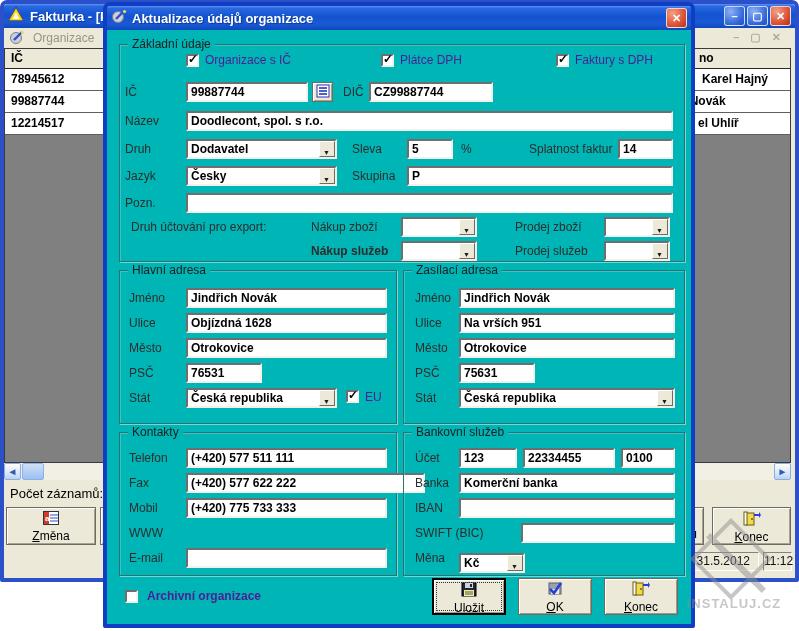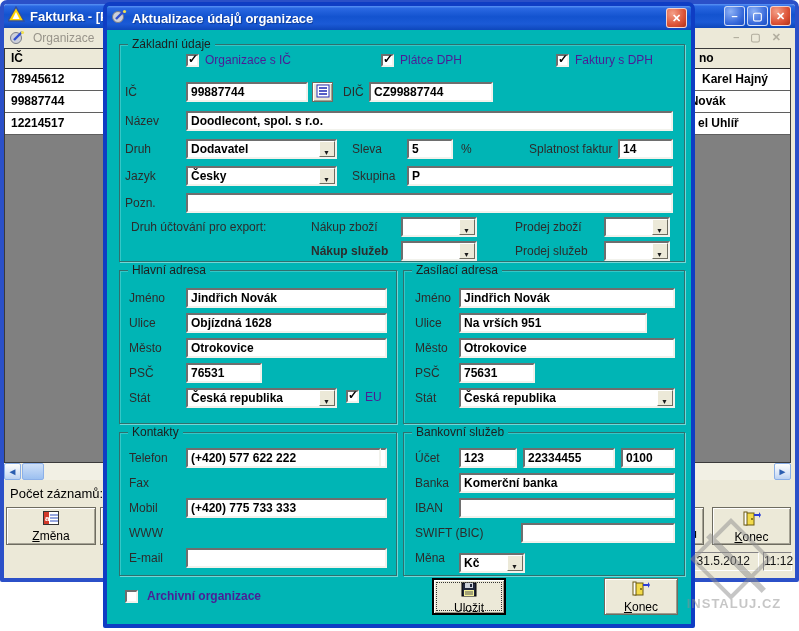--- a/index.html
+++ b/index.html
@@ -271,35 +271,35 @@
     <div class="combo" style="left:79px; top:358px; width:151px;"><span>Česká republika</span><span class="cbtn"></span></div>
     <span class="cb checked" style="left:239px; top:360px;"></span>
     <span class="cblab" style="left:258px; top:360px;">EU</span>
 
     <div class="grp" style="left:296px; top:240px; width:282px; height:154px;">
       <span class="legend">Zasílací adresa</span>
     </div>
     <span class="lab" style="left:308px; top:261px;">Jméno</span>
     <input class="fld" style="left: 352px; top: 258px; width: 216px;" value="Jindřich Novák">
     <span class="lab" style="left:308px; top:286px;">Ulice</span>
-    <input class="fld" style="left: 352px; top: 283px; width: 188px;" value="Na vrších 951">
+    <input class="fld" style="left: 352px; top: 283px; width: 216px;" value="Na vrších 951">
     <span class="lab" style="left:308px; top:311px;">Město</span>
     <input class="fld" style="left: 352px; top: 308px; width: 216px;" value="Otrokovice">
     <span class="lab" style="left:308px; top:336px;">PSČ</span>
     <input class="fld" style="left: 352px; top: 333px; width: 76px;" value="75631">
     <span class="lab" style="left:308px; top:361px;">Stát</span>
     <div class="combo" style="left:352px; top:358px; width:216px;"><span>Česká republika</span><span class="cbtn"></span></div>
 
     <div class="grp" style="left:12px; top:402px; width:278px; height:144px;">
       <span class="legend">Kontakty</span>
     </div>
     <span class="lab" style="left:22px; top:421px;">Telefon</span>
     <input class="fld" style="left: 79px; top: 418px; width: 201px;" value="(+420) 577 511 111">
     <span class="lab" style="left:22px; top:446px;">Fax</span>
-    <input class="fld" style="left: 79px; top: 418px; width: 195px;" value="(+420) 577 622 222">
+    <input class="fld" style="left: 79px; top: 443px; width: 239px;" value="(+420) 577 622 222">
     <span class="lab" style="left:22px; top:471px;">Mobil</span>
     <input class="fld" style="left: 79px; top: 468px; width: 201px;" value="(+420) 775 733 333">
     <span class="lab" style="left:22px; top:496px;">WWW</span>
     <span class="lab" style="left:22px; top:521px;">E-mail</span>
     <input class="fld" style="left: 79px; top: 518px; width: 201px;" value="">
 
     <div class="grp" style="left:296px; top:402px; width:282px; height:144px;">
       <span class="legend">Bankovní služeb</span>
     </div>
     <span class="lab" style="left:308px; top:421px;">Účet</span>
@@ -324,20 +324,30 @@
             <rect x="1" y="1" width="14" height="13" fill="#20263a" stroke="#000"></rect>
             <rect x="4" y="1" width="8" height="5" fill="#cfd3da"></rect>
             <rect x="9" y="2" width="2" height="3" fill="#20263a"></rect>
             <rect x="3" y="8" width="10" height="6" fill="#f2ef9a"></rect>
             <line x1="4" y1="10" x2="12" y2="10" stroke="#555"></line>
             <line x1="4" y1="12" x2="12" y2="12" stroke="#555"></line>
           </svg>
       </span>
       <span class="lbl ulf">Uložit</span>
     </div>
+    <div class="dbtn" style="left:411px; top:548px;">
+      <span class="icon">
+        <svg width="16" height="15">
+            <rect x="2" y="2" width="12" height="11" fill="#9aa0ac" stroke="#5a5f68"></rect>
+            <rect x="4" y="8" width="8" height="5" fill="#e8e8e8"></rect>
+            <path d="M3 8 L7 12 L14 2" fill="none" stroke="#2440d8" stroke-width="2.6"></path>
+          </svg>
+      </span>
+      <span class="lbl ulf">OK</span>
+    </div>
     <div class="dbtn" style="left:497px; top:548px;">
       <span class="icon">
         <svg width="18" height="15">
             <rect x="3" y="2" width="8" height="12" fill="#f2da4a" stroke="#6b5a10"></rect>
             <rect x="1" y="1" width="3" height="13" fill="#fff" stroke="#6b5a10"></rect>
             <circle cx="9" cy="8" r="1" fill="#6b5a10"></circle>
             <path d="M11 3 L16 3 L16 1 L18 4 L16 7 L16 5 L11 5 Z" fill="#2a3fd6"></path>
           </svg>
       </span>
       <span class="lbl ulf">Konec</span>

